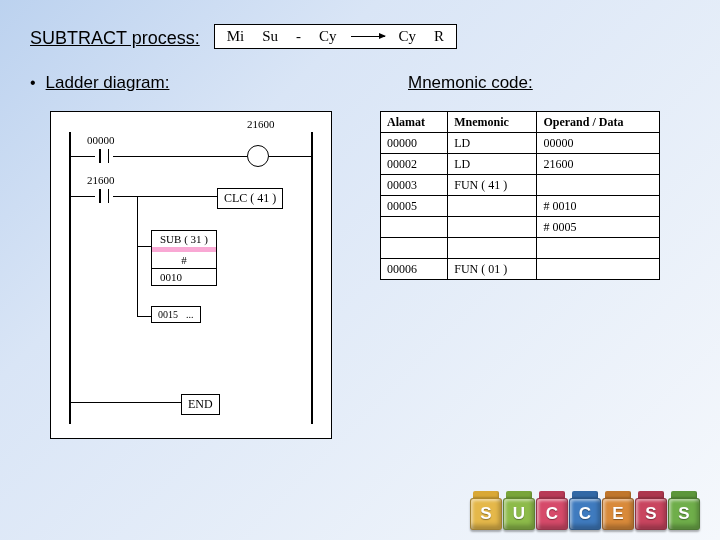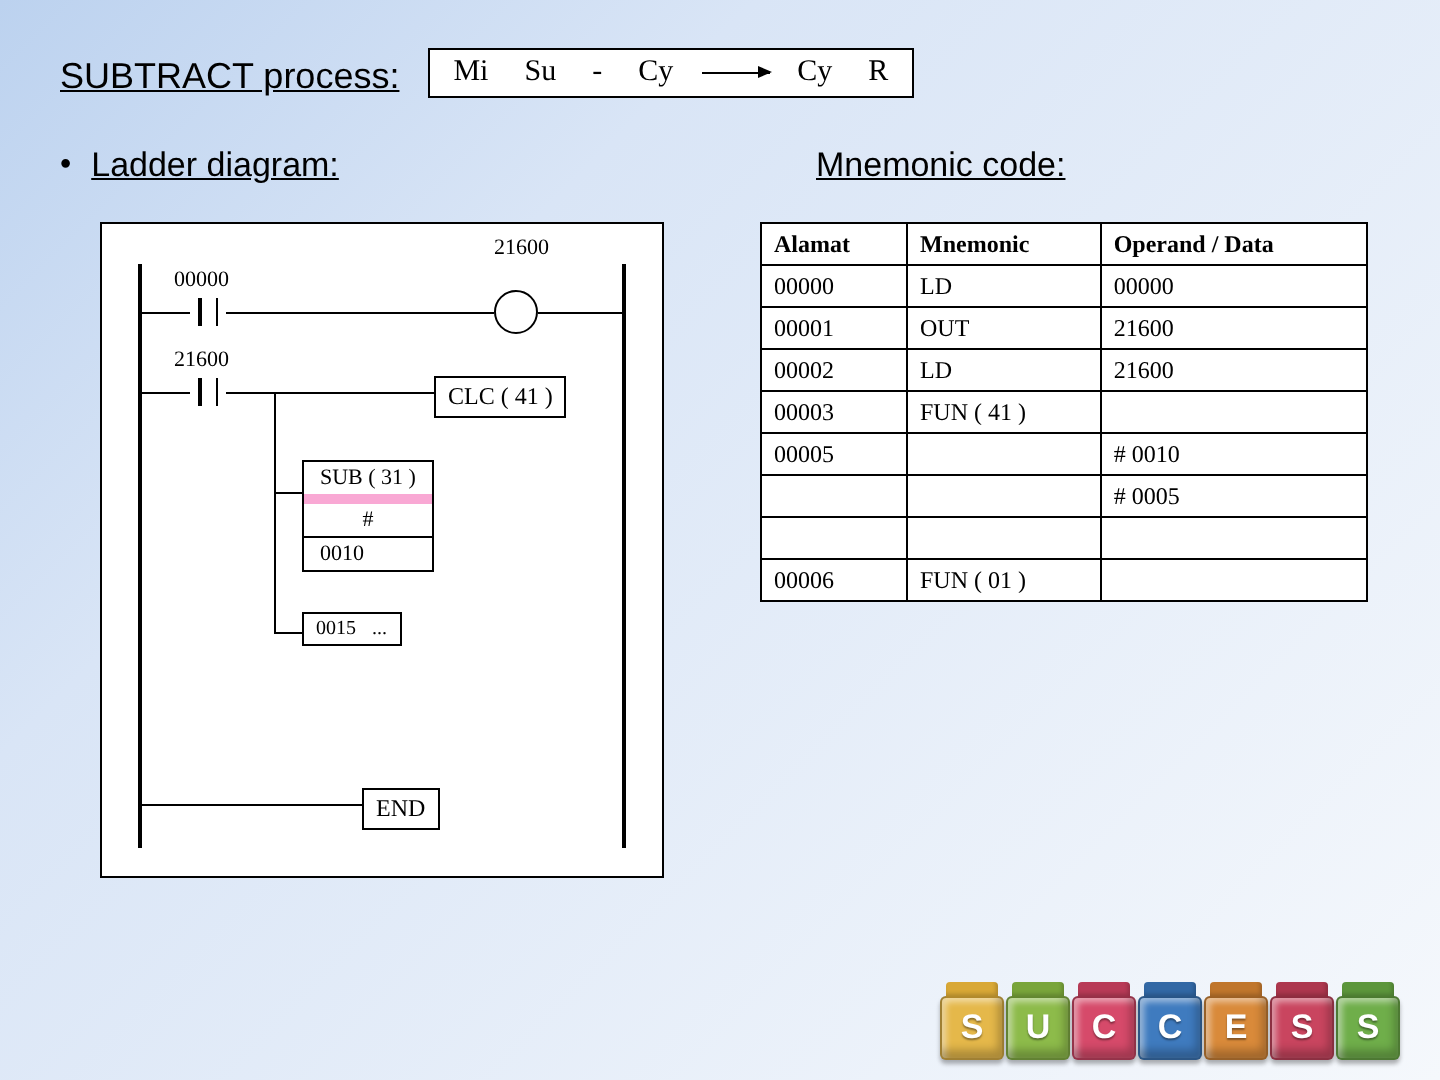--- a/index.html
+++ b/index.html
@@ -24,21 +24,21 @@
 .lbl{position:absolute;font-size:11px}
 .hwire{position:absolute;height:1px;background:#000}
 .vwire{position:absolute;width:1px;background:#000}
 .contact{position:absolute;width:18px;height:14px}
 .contact::before,.contact::after{content:'';position:absolute;top:0;bottom:0;width:1.5px;background:#000}
 .contact::before{left:4px}
 .contact::after{right:4px}
 .coil{position:absolute;width:20px;height:20px;border:1.5px solid #000;border-radius:50%}
 .instr-box{position:absolute;border:1px solid #000;padding:2px 6px;font-size:12px;background:#fff}
 .mnemonic-wrap{margin-top:18px}
-.mnemonic-table{border-collapse:collapse;background:#fff;width:304px;font-family:'Times New Roman',serif;font-size:12px}
+.mnemonic-table{border-collapse:collapse;background:#fff;width:280px;font-family:'Times New Roman',serif;font-size:12px}
 .mnemonic-table th,.mnemonic-table td{border:1px solid #000;padding:2px 6px;height:16px;text-align:left}
 .mnemonic-table th{font-weight:bold}
 .blocks{position:absolute;right:20px;bottom:10px;display:flex;gap:1px}
 .block{width:30px;height:30px;border:1px solid rgba(0,0,0,.3);border-radius:3px;display:flex;align-items:center;justify-content:center;font-weight:bold;font-size:17px;color:#fff;text-shadow:0 1px 1px rgba(0,0,0,.4);box-shadow:inset -2px -4px 4px rgba(0,0,0,.25),inset 2px 2px 3px rgba(255,255,255,.5),0 2px 2px rgba(0,0,0,.3);position:relative}
 .block .top{position:absolute;top:-8px;left:2px;right:2px;height:8px;border-radius:2px 2px 0 0;box-shadow:inset -1px -2px 2px rgba(0,0,0,.2)}
 </style>
 </head>
 <body>
 
 <div class="slide">
@@ -113,25 +113,20 @@
               <th>Operand / Data</th>
             </tr>
           </thead>
           <tbody id="mn-body">
               <tr>
                 <td>00000</td>
                 <td>LD</td>
                 <td>00000</td>
               </tr>
               <tr>
-                <td>00001</td>
-                <td>OUT</td>
-                <td>21600</td>
-              </tr>
-              <tr>
                 <td>00002</td>
                 <td>LD</td>
                 <td>21600</td>
               </tr>
               <tr>
                 <td>00003</td>
                 <td>FUN ( 41 )</td>
                 <td></td>
               </tr>
               <tr>

